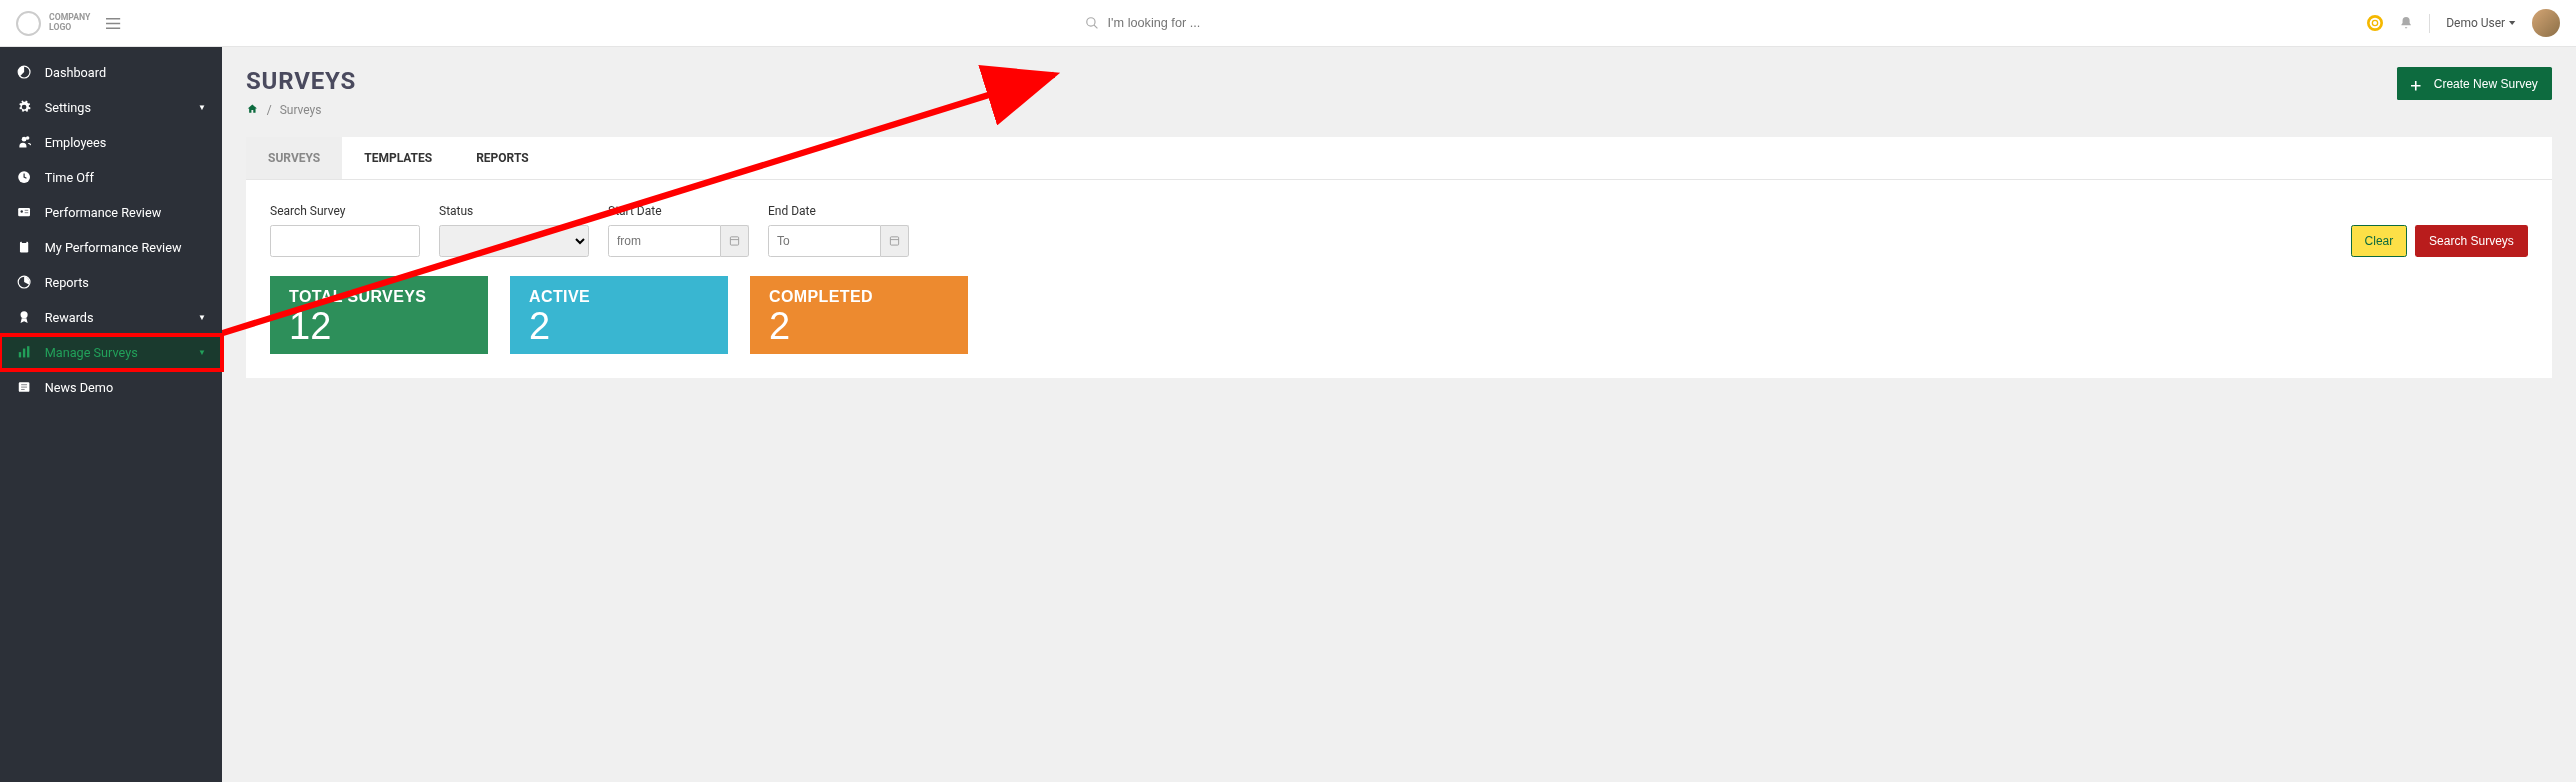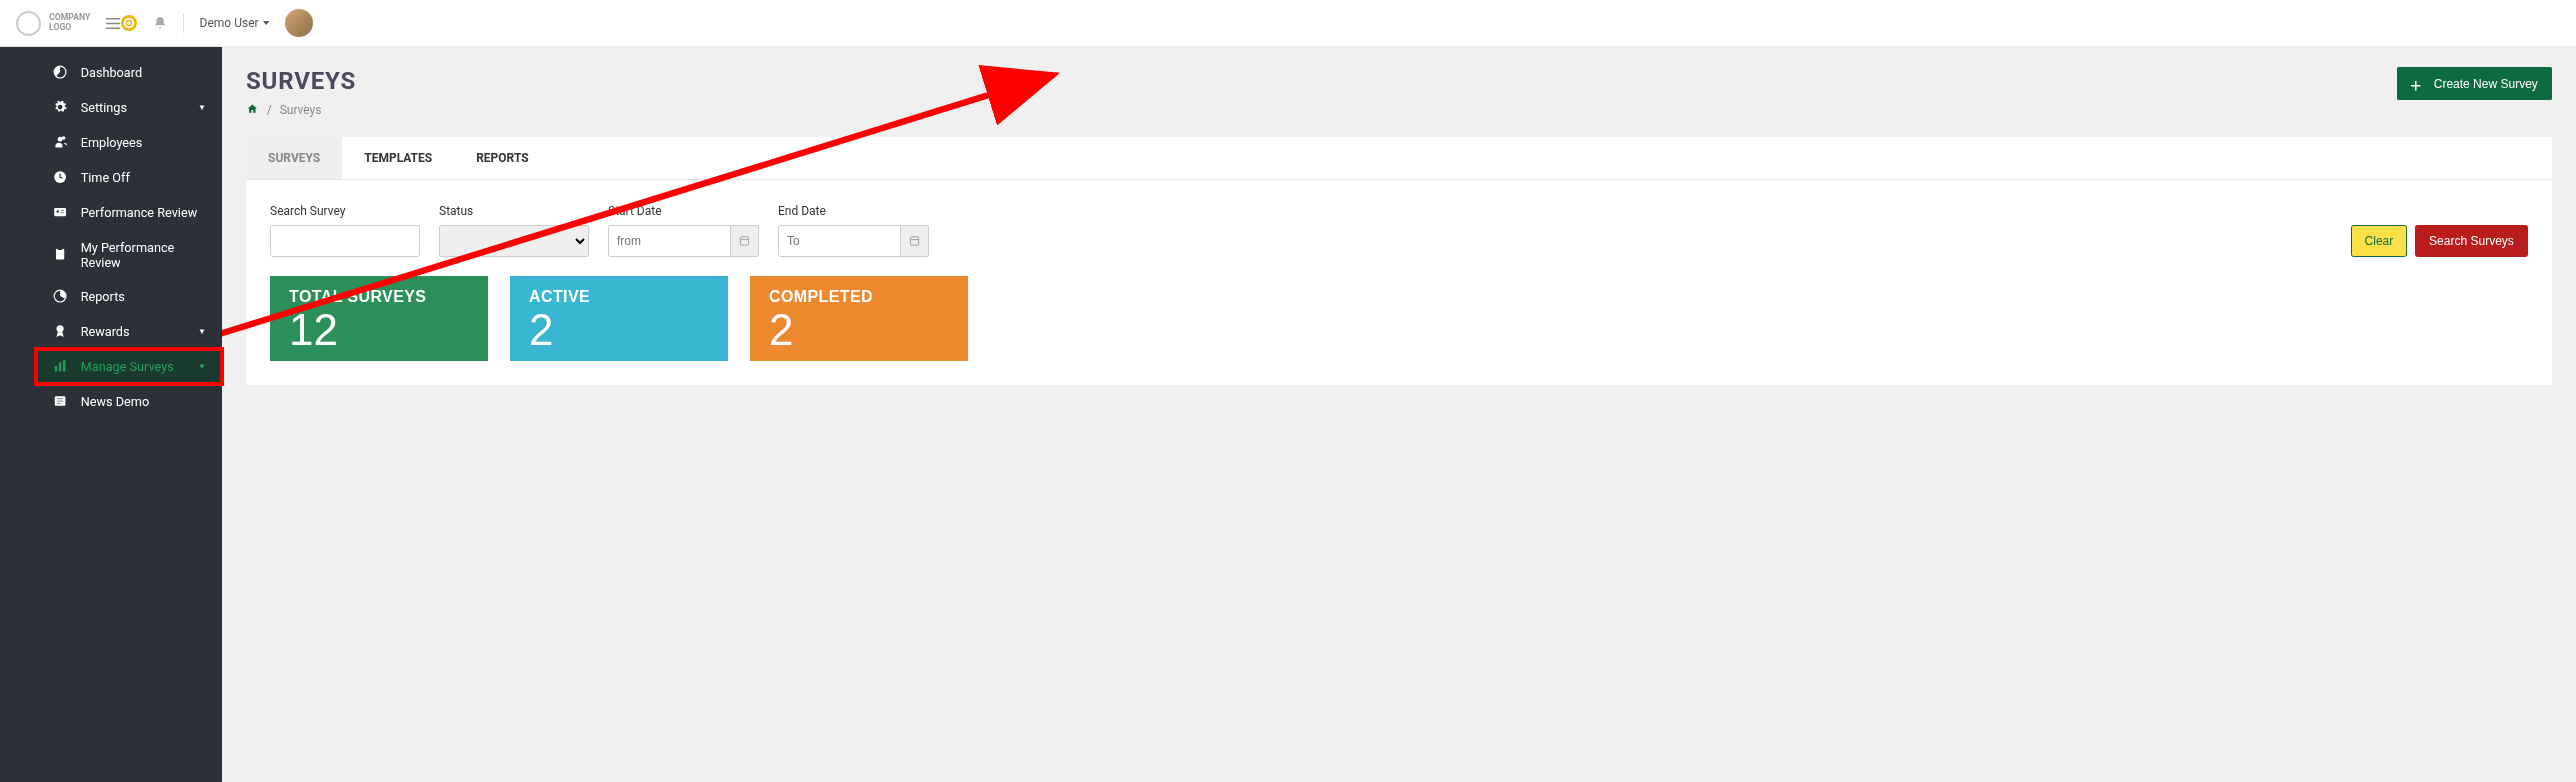--- a/index.html
+++ b/index.html
@@ -20,21 +20,21 @@
     .lifebuoy { width: 16px; height: 16px; }
     .bell { color: #aaa; }
     .user-name { color: #555; font-size: 12px; display: flex; align-items: center; gap: 4px; cursor: pointer; }
     .avatar { width: 28.5px; height: 28.5px; border-radius: 50%; background: linear-gradient(135deg, #d4a574, #8b6f47); }
     .divider-v { width: 0.8px; height: 19px; background: #ddd; }
     
     
     .layout { display: flex; }
     
     
-    .sidebar { width: 222px; background: #2c3038; min-height: calc(100vh - 47px); padding-top: 8px; padding-left: 36px; }
+    .sidebar { width: 222px; background: #2c3038; min-height: calc(100vh - 47px); padding-top: 8px; }
     .nav-item { display: flex; align-items: center; padding: 9.5px 16px; color: #fff; cursor: pointer; gap: 12.7px; font-size: 12.7px; }
     .nav-item.active { background: #1a3a2e; color: #22a05a; }
     .nav-item.highlighted { outline: 4px solid #ff0000; outline-offset: -2.4px; }
     .nav-icon { width: 16px; height: 16px; flex-shrink: 0; display: flex; align-items: center; justify-content: center; }
     .nav-label { flex: 1; }
     .nav-caret { font-size: 8px; }
     
     
     .main { flex: 1; padding: 20px 24px; position: relative; }
     .page-head { display: flex; justify-content: space-between; align-items: flex-start; }
@@ -50,51 +50,60 @@
     .tab { padding: 14.2px 22px; font-weight: 700; font-size: 12px; color: #333; cursor: pointer; }
     .tab.active { background: #eeeeee; color: #888; }
     
     
     .card { background: #fff; padding: 24px; }
     .filters { display: flex; gap: 19px; align-items: flex-end; }
     .filter { display: flex; flex-direction: column; gap: 6.3px; }
     .filter label { font-size: 12px; color: #333; }
     .filter input, .filter select { border: 0.8px solid #ccc; padding: 7.1px 8px; font-size: 12px; border-radius: 2.4px; width: 150px; height: 32px; }
     .input-group { display: flex; }
-    .input-group input { border-radius: 2.4px 0 0 2.4px; width: 123px; }
+    .input-group input { border-radius: 2.4px 0 0 2.4px; width: 113px; }
     .input-addon { border: 0.8px solid #ccc; border-left: none; background: #eee; padding: 7.1px 8px; display: flex; align-items: center; border-radius: 0 2.4px 2.4px 0; }
     .filter-actions { margin-left: auto; display: flex; gap: 8px; }
     .btn-outline { background: #fde047; border: 1.6px solid #0d6b3f; color: #0d6b3f; padding: 7.1px 12.7px; font-size: 12px; cursor: pointer; border-radius: 2.4px; }
     .btn-solid { background: #b91c1c; color: #fff; border: none; padding: 8.7px 14.2px; font-size: 12px; cursor: pointer; border-radius: 2.4px; }
     
     
     .stats { display: flex; gap: 22px; margin-top: 19px; }
     .stat { flex: 0 0 218px; padding: 12.7px 19px 6.3px; color: #fff; font-family: "Arial Black", sans-serif; }
     .stat-title { font-size: 16px; font-weight: 800; letter-spacing: 0.4px; }
-    .stat-value { font-size: 44px; font-weight: 400; font-family: -apple-system, sans-serif; line-height: 1.1; }
+    .stat-value { font-size: 38px; font-weight: 400; font-family: -apple-system, sans-serif; line-height: 1.1; }
     .stat.green { background: #2d8f5a; }
     .stat.blue { background: #39b6d1; }
     .stat.orange { background: #ed8a2f; }
     
     
     .arrow-svg { position: absolute; top: 0; left: 0; pointer-events: none; }
   </style>
 </head>
 <body>
 
 <div class="header">
   <div class="logo-area">
     <div class="logo-circle"></div>
     <div class="logo-text" style="white-space:pre">COMPANY
 LOGO</div>
   </div>
   <div class="hamburger">
     <svg width="14.2" height="11" viewBox="0 0 18 14">
         <path d="M0 0h18v2H0zM0 6h18v2H0zM0 12h18v2H0z" fill="currentColor"></path>
       </svg>
+  </div>
+  <div class="search-area">
+    <div class="search-wrap">
+      <svg width="14.2" height="14.2" viewBox="0 0 24 24" fill="none" stroke="#aaa" stroke-width="2">
+          <circle cx="10" cy="10" r="7"></circle>
+          <line x1="21" y1="21" x2="15" y2="15"></line>
+        </svg>
+      <input class="search-input" placeholder="I'm looking for ..." style="">
+    </div>
   </div>
   <div class="header-right">
     <svg class="lifebuoy" viewBox="0 0 24 24">
         <circle cx="12" cy="12" r="10" fill="none" stroke="#f5b800" stroke-width="4"></circle>
         <circle cx="12" cy="12" r="4" fill="none" stroke="#f5b800" stroke-width="2"></circle>
       </svg>
     <svg class="bell" width="14.2" height="16" viewBox="0 0 24 24" fill="#aaa">
         <path d="M12 2a6 6 0 00-6 6v4l-2 3v1h16v-1l-2-3V8a6 6 0 00-6-6zM10 19a2 2 0 004 0z"></path>
       </svg>
     <div class="divider-v"></div>

